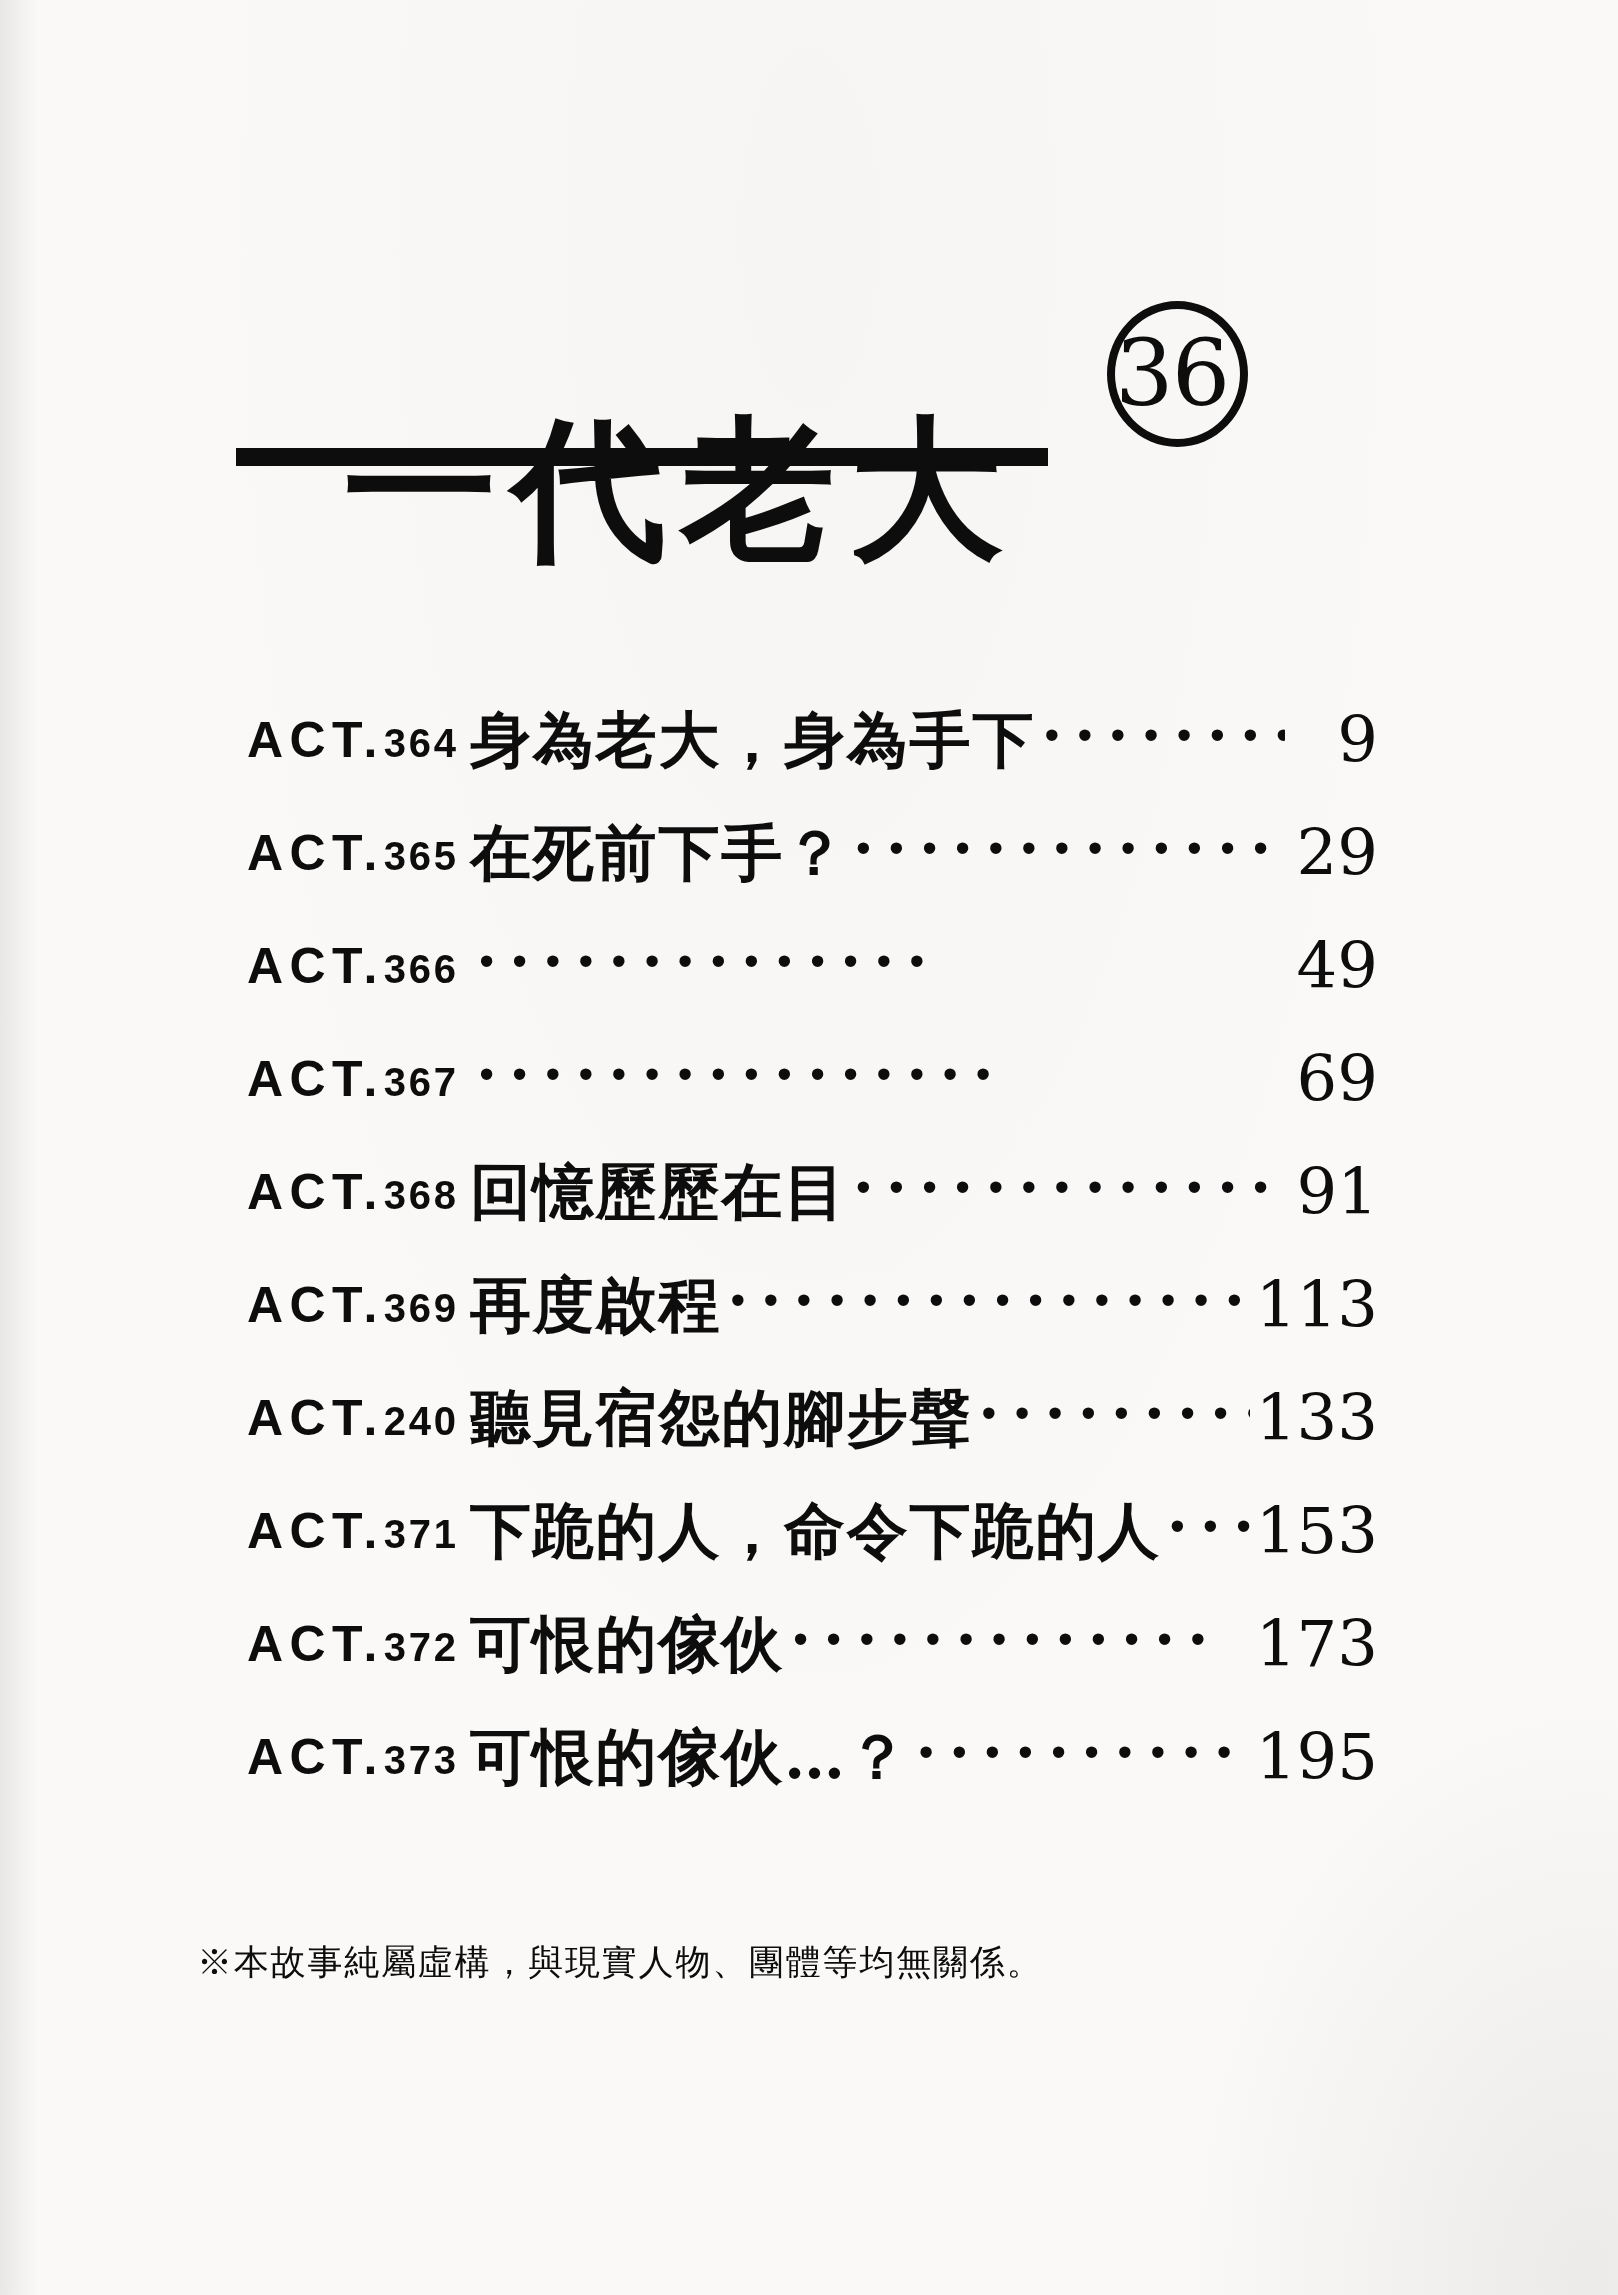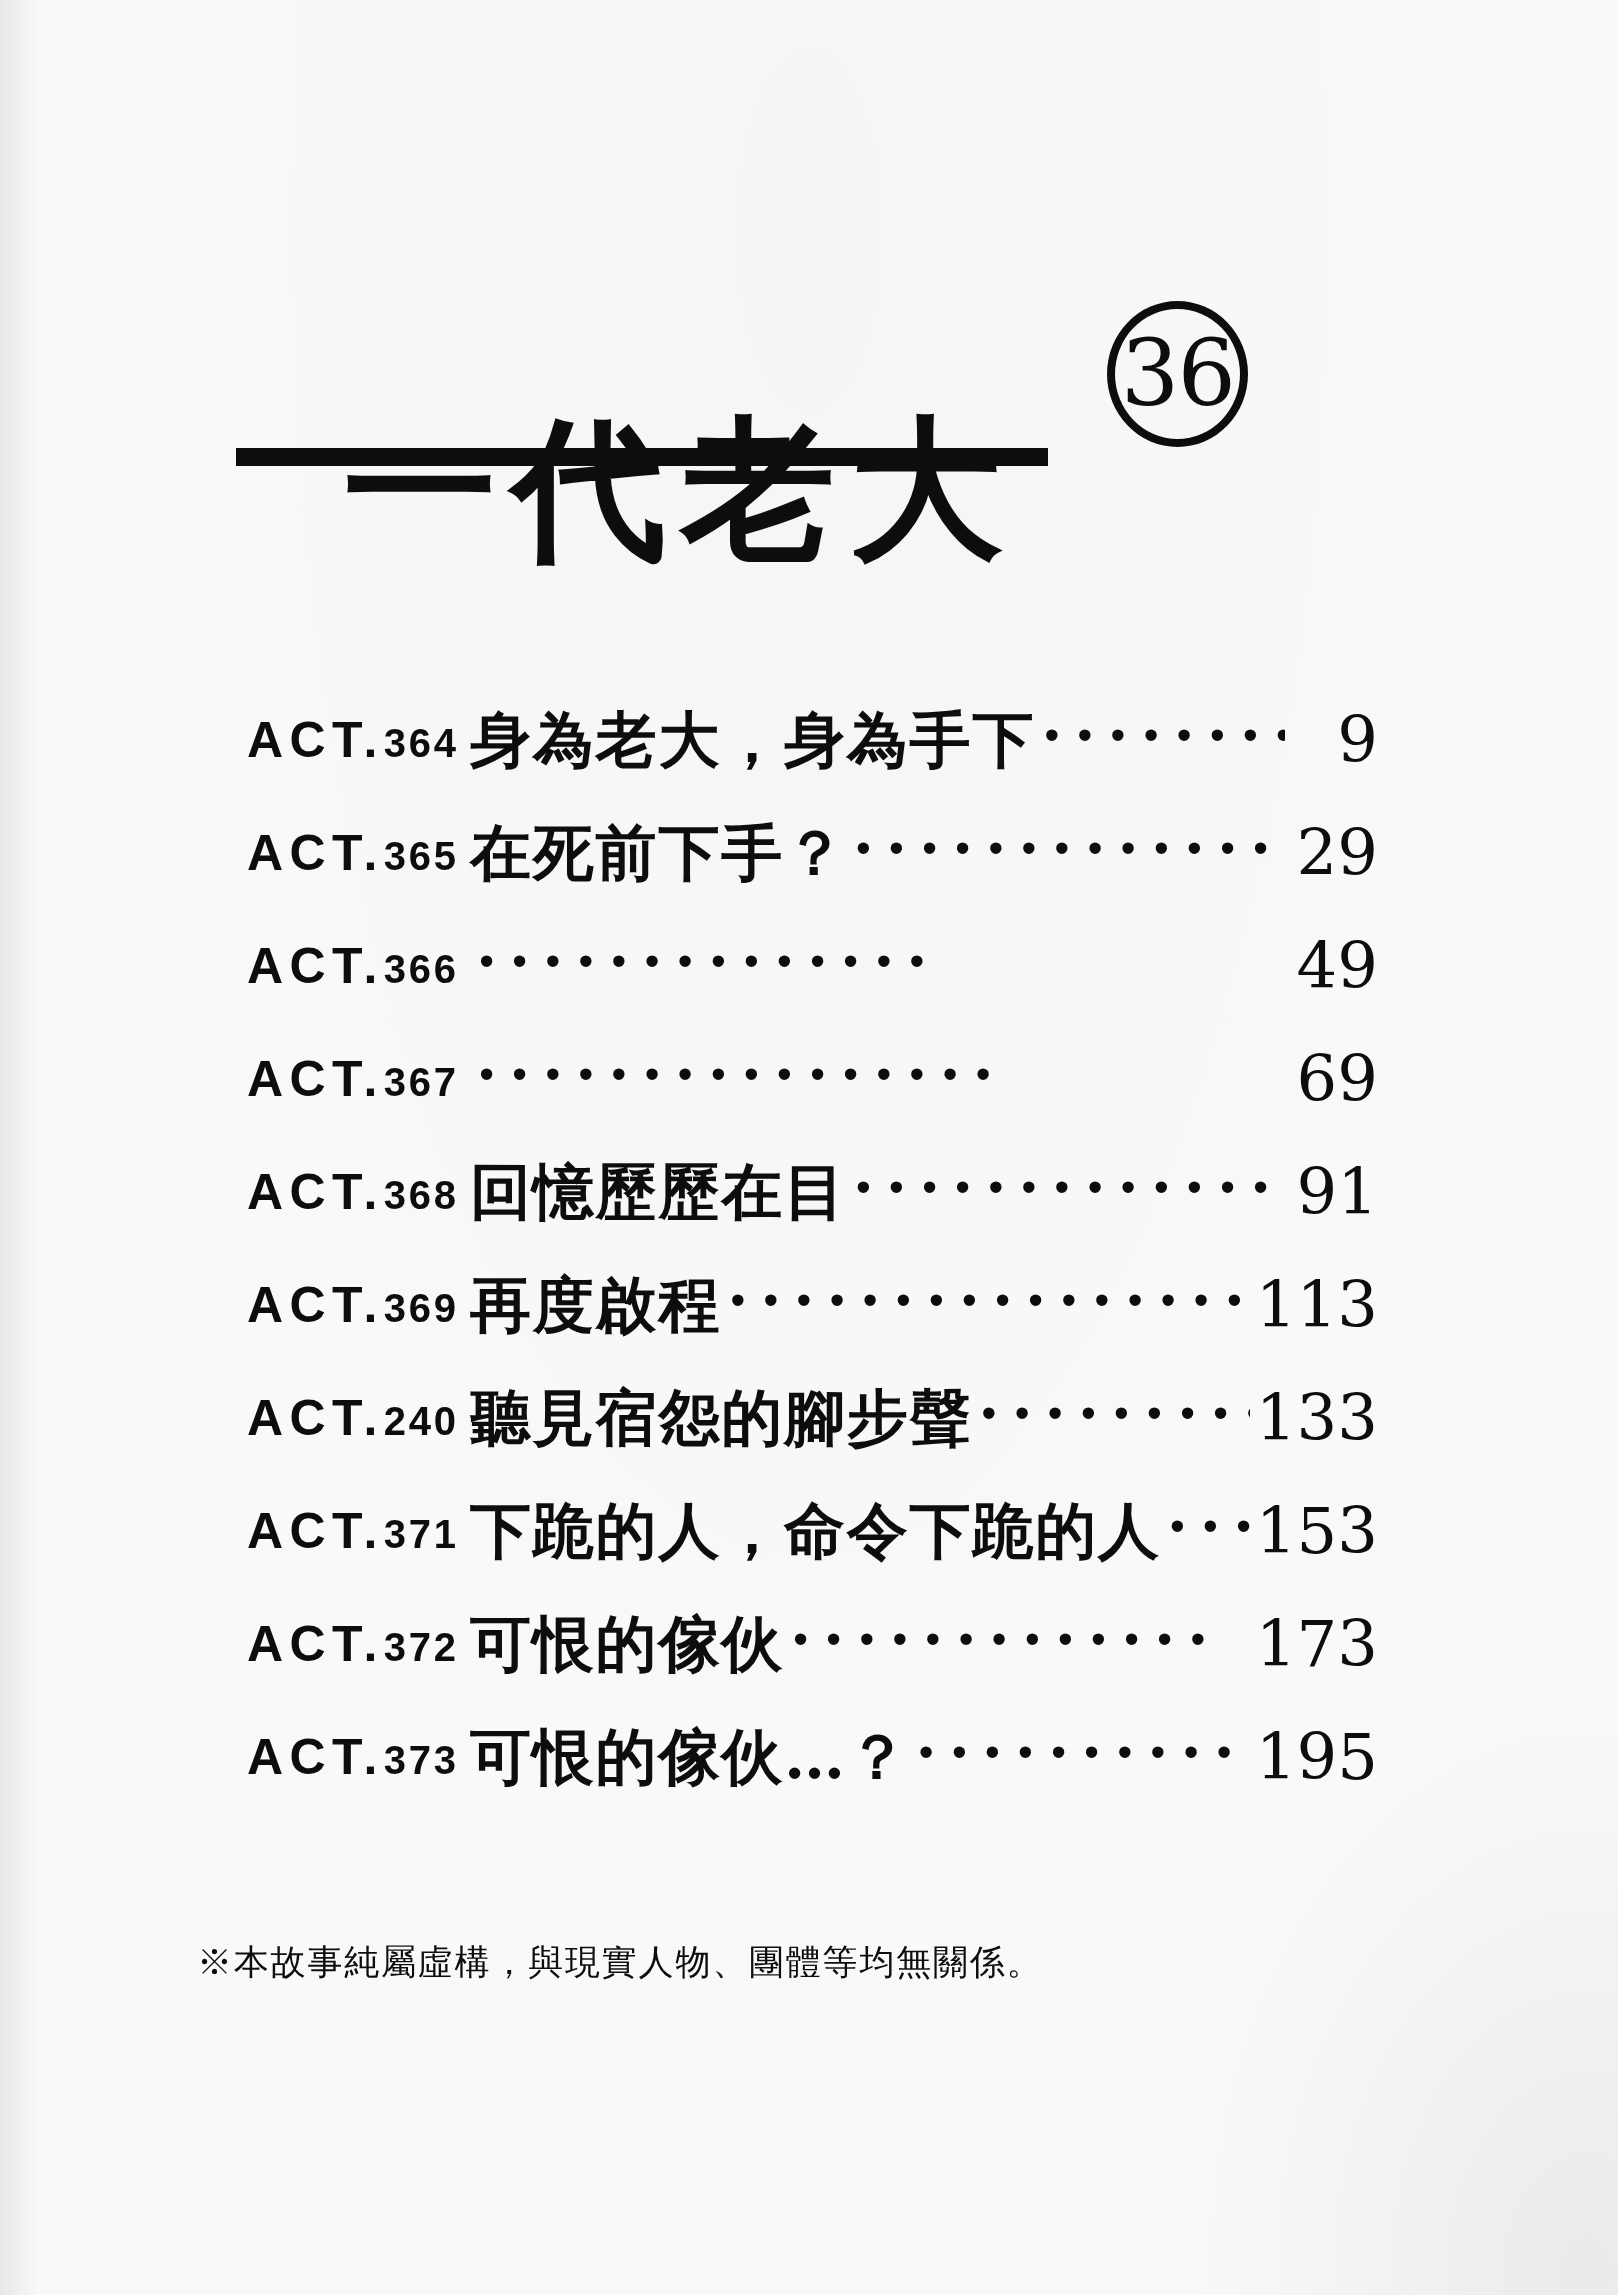--- a/index.html
+++ b/index.html
@@ -37,21 +37,21 @@
     left: 236px; top: 448px;
     width: 812px; height: 18.4px;
     background: #0d0d0d;
   }
   .volume-badge {
     position: absolute;
     left: 1107px; top: 301px;
     width: 125px; height: 130px;
     border: 8.3px solid #0d0d0d;
     border-radius: 50%;
-    display: flex; align-items: center; justify-content: center;
+    display: flex; align-items: center; 
     background: transparent;
   }
   .volume-badge span {
     font-family: "DejaVu Serif", "Liberation Serif", serif;
     font-size: 92px;
     line-height: 1;
     letter-spacing: -1.8px;
   }
 
   

